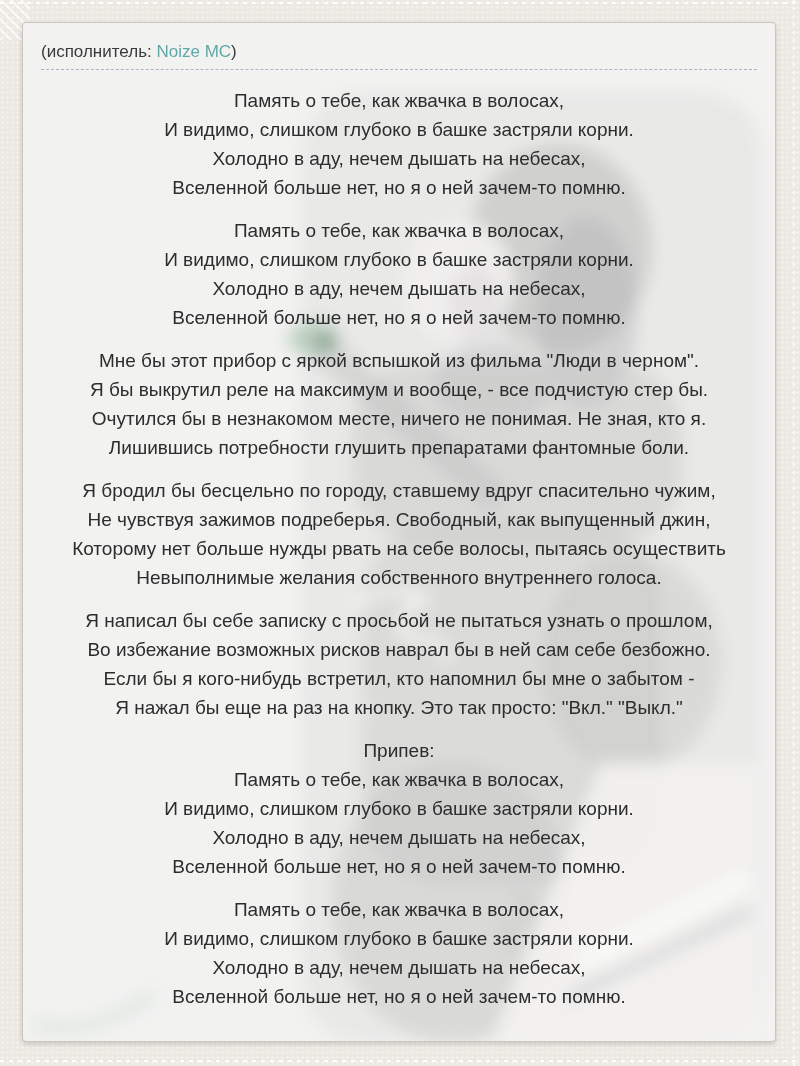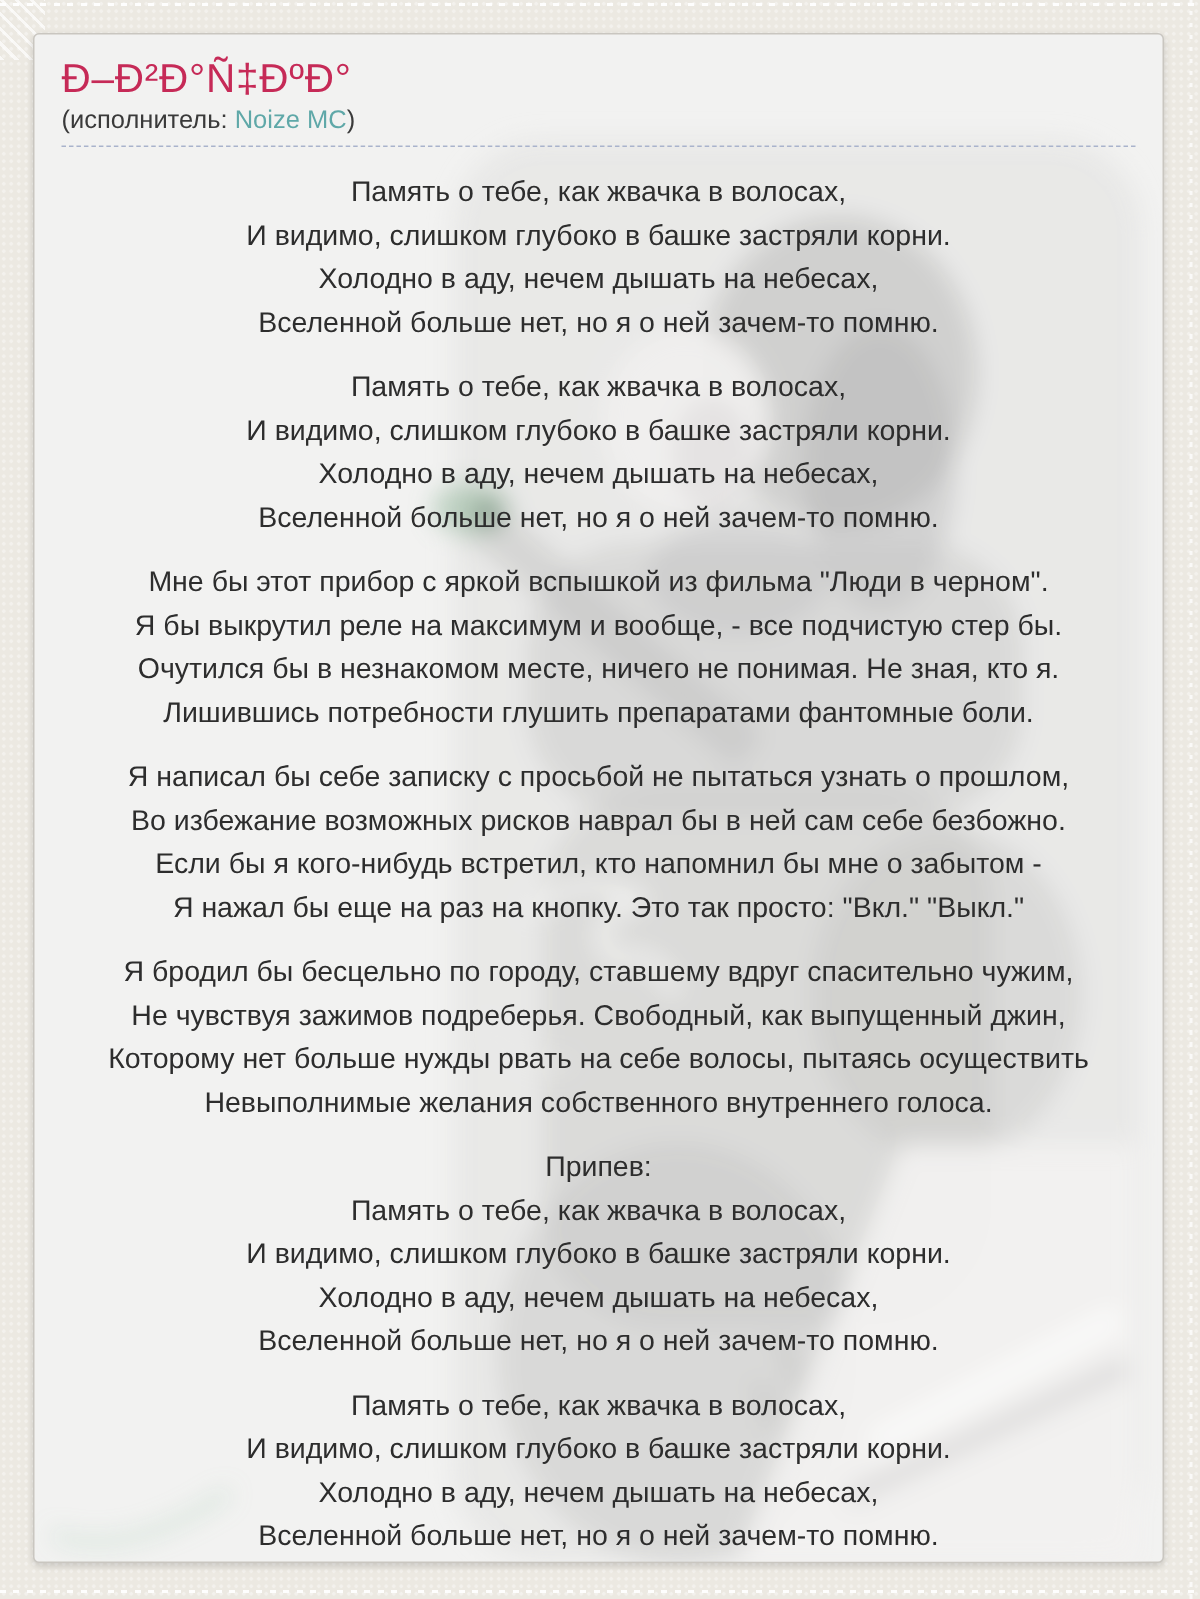--- a/index.html
+++ b/index.html
@@ -73,27 +73,26 @@
         <ellipse cx="430" cy="880" rx="120" ry="140" fill="#c6c6c5" opacity="0.45"></ellipse>
         <path d="M470,1018 L580,740 L736,740 L736,1018 Z" fill="#f2f1f0" opacity="0.95"></path>
         <line x1="560" y1="940" x2="725" y2="855" stroke="#fbfbfa" stroke-width="14" opacity="0.95"></line>
         <line x1="545" y1="975" x2="730" y2="888" stroke="#bdbdbd" stroke-width="10" opacity="0.5"></line>
         <path d="M495,870 q18,14 10,34 M480,900 q16,12 10,30" stroke="#b5b5b4" stroke-width="6" fill="none" opacity="0.5"></path>
         <path d="M12,1000 C45,1012 85,1002 130,972" stroke="#abd0b8" stroke-width="4" fill="none" opacity="0.65"></path>
       </g>
     </svg>
 
     <div class="content">
-      <h1 class="title">Ð–Ð²Ð°Ñ‡ÐºÐ°</h1>
       <div class="artist-line"><span>(исполнитель: </span><a class="artist-link" href="#">Noize MC</a><span>)</span></div>
       <div class="lyrics">
           <p>Память о тебе, как жвачка в волосах,<br>И видимо, слишком глубоко в башке застряли корни.<br>Холодно в аду, нечем дышать на небесах,<br>Вселенной больше нет, но я о ней зачем-то помню.</p>
           <p>Память о тебе, как жвачка в волосах,<br>И видимо, слишком глубоко в башке застряли корни.<br>Холодно в аду, нечем дышать на небесах,<br>Вселенной больше нет, но я о ней зачем-то помню.</p>
           <p>Мне бы этот прибор с яркой вспышкой из фильма "Люди в черном".<br>Я бы выкрутил реле на максимум и вообще, - все подчистую стер бы.<br>Очутился бы в незнакомом месте, ничего не понимая. Не зная, кто я.<br>Лишившись потребности глушить препаратами фантомные боли.</p>
+          <p>Я бродил бы бесцельно по городу, ставшему вдруг спасительно чужим,<br>Не чувствуя зажимов подреберья. Свободный, как выпущенный джин,<br>Которому нет больше нужды рвать на себе волосы, пытаясь осуществить<br>Невыполнимые желания собственного внутреннего голоса.</p>
           <p>Я написал бы себе записку с просьбой не пытаться узнать о прошлом,<br>Во избежание возможных рисков наврал бы в ней сам себе безбожно.<br>Если бы я кого-нибудь встретил, кто напомнил бы мне о забытом -<br>Я нажал бы еще на раз на кнопку. Это так просто: "Вкл." "Выкл."</p>
-          <p>Я бродил бы бесцельно по городу, ставшему вдруг спасительно чужим,<br>Не чувствуя зажимов подреберья. Свободный, как выпущенный джин,<br>Которому нет больше нужды рвать на себе волосы, пытаясь осуществить<br>Невыполнимые желания собственного внутреннего голоса.</p>
           <p>Припев:<br>Память о тебе, как жвачка в волосах,<br>И видимо, слишком глубоко в башке застряли корни.<br>Холодно в аду, нечем дышать на небесах,<br>Вселенной больше нет, но я о ней зачем-то помню.</p>
           <p>Память о тебе, как жвачка в волосах,<br>И видимо, слишком глубоко в башке застряли корни.<br>Холодно в аду, нечем дышать на небесах,<br>Вселенной больше нет, но я о ней зачем-то помню.</p>
         </div>
     </div>
 
   </div>
 </div>
 
 </body></html>

